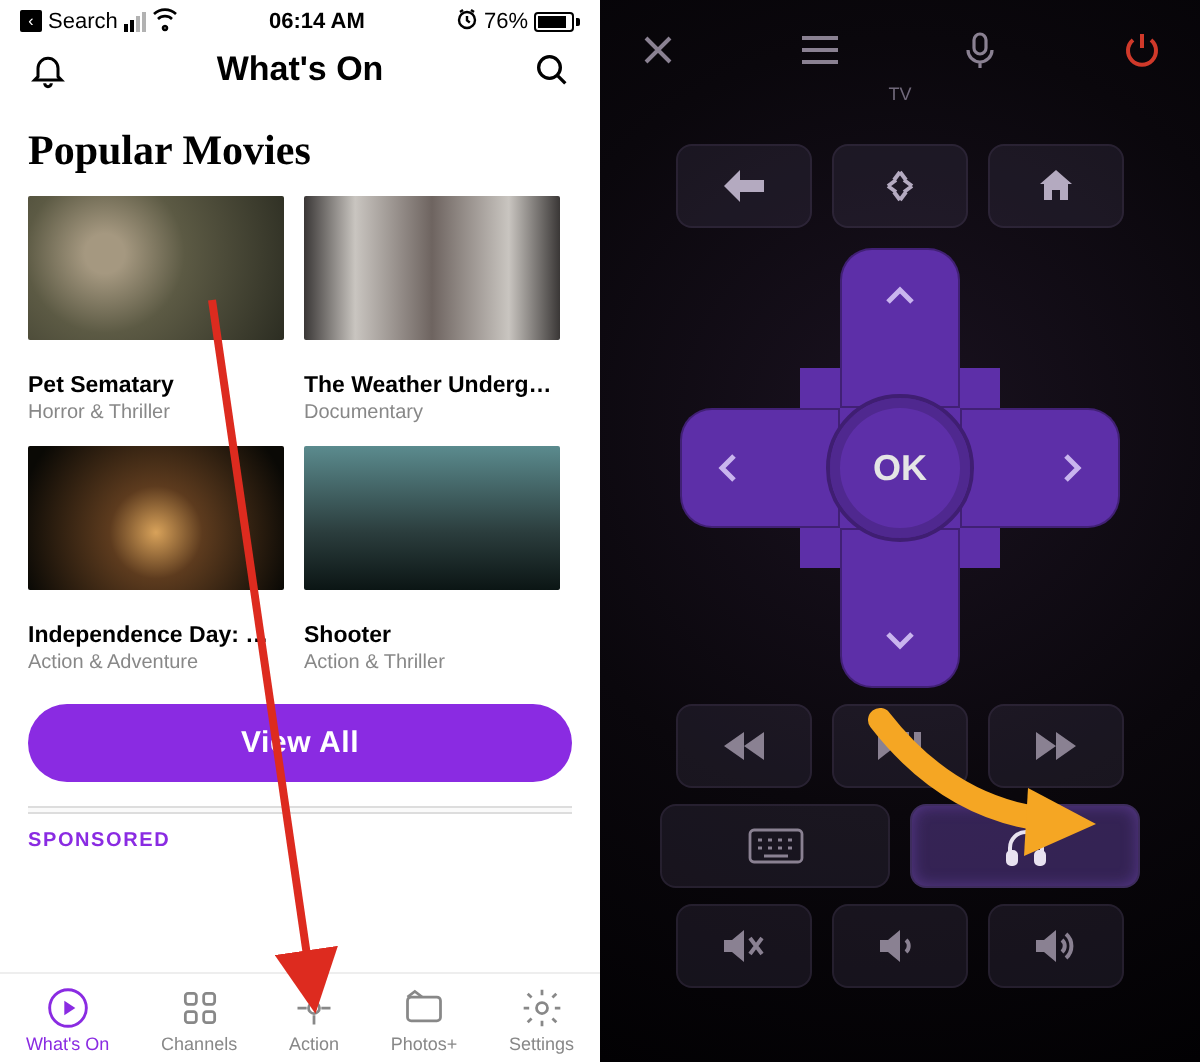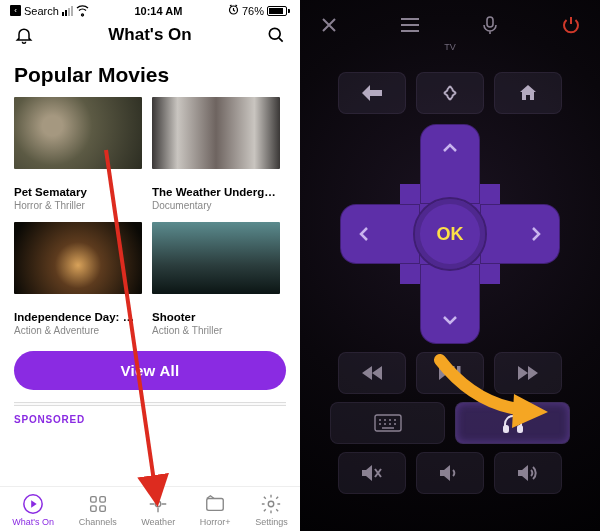--- a/index.html
+++ b/index.html
@@ -17,21 +17,21 @@
   .batt { display:flex; align-items:center; gap:1px; }
   .batt-body { width:20px; height:10px; border:1px solid #000; border-radius:2px; position:relative; }
   .batt-fill { position:absolute; left:1px; top:1px; bottom:1px; width:76%; background:#000; }
   .batt-tip { width:2px; height:4px; background:#000; border-radius:0 1px 1px 0; }
 
   .navbar { display:flex; justify-content:space-between; align-items:center; padding:6px 14px 8px; }
   .nav-title { font-size:17px; font-weight:600; }
   .icon { display:inline-flex; align-items:center; justify-content:center; }
 
   .content { padding: 10px 14px 0; }
-  .section-title { font-size:21px; font-weight:700; margin-bottom:10px; }
+  .section-title { font-size:21px; font-weight:700; margin-bottom:10px;font-family:Liberation Serif, serif; }
   .grid { display:flex; flex-wrap:wrap; gap:10px; }
   .card { width:128px; }
   .poster { width:128px; height:72px; background:#888; border-radius:1px; display:flex; align-items:center; justify-content:center; color:#eee; font-size:9px; }
   .card-title { font-size:11.5px; font-weight:600; margin-top:17px; line-height:1.2; white-space:nowrap; overflow:hidden; text-overflow:ellipsis; }
   .card-genre { font-size:10px; color:#888; line-height:1.2; }
   .view-all { margin:14px 0 12px; width:100%; border:none; background:#8a2be2; color:#fff; font-weight:600; font-size:15px; padding:11px; border-radius:999px; cursor:pointer; letter-spacing:.3px; }
   .divider { height:4px; border-top:1px solid #ddd; border-bottom:1px solid #ddd; background:#fafafa; margin-bottom:8px; }
   .sponsored { font-size:10px; letter-spacing:.8px; font-weight:700; color:#8a2be2; padding:0 0 6px 0;}
 
   .tabbar { position:absolute; left:0; right:0; bottom:0; background:#fff; border-top:1px solid #eee; display:flex; justify-content:space-around; padding:6px 0 4px; }
@@ -55,21 +55,21 @@
   .tv-label { text-align:center; font-size:9px; color:#70687a; margin-top:2px; margin-bottom:20px; }
   .btn-row { display:flex; justify-content:center; gap:10px; margin-bottom:10px; }
   .rbtn { width:68px; height:42px; background:rgba(70,60,85,.28); border:1px solid rgba(120,100,150,.15); border-radius:8px; display:flex; align-items:center; justify-content:center; color:#a095ac; }
   .dpad { position:relative; width:220px; height:220px; margin:2px auto 8px; }
   .dpad-arm { position:absolute; background:#5d2fa8; border:1px solid rgba(0,0,0,.3); display:flex; align-items:center; justify-content:center; color:#c9b5ee; }
   .arm-up    { left:80px;  top:0;    width:60px; height:80px; border-radius:16px 16px 0 0; align-items:flex-start; padding-top:16px;}
   .arm-down  { left:80px;  bottom:0; width:60px; height:80px; border-radius:0 0 16px 16px; align-items:flex-end; padding-bottom:16px;}
   .arm-left  { left:0;    top:80px;  width:80px; height:60px; border-radius:16px 0 0 16px; justify-content:flex-start; padding-left:16px;}
   .arm-right { right:0;   top:80px;  width:80px; height:60px; border-radius:0 16px 16px 0; justify-content:flex-end; padding-right:16px;}
   .arm-mid  { left:60px; top:60px; width:100px; height:100px; background:#5d2fa8; border:none;}
-  .dpad-ok { position:absolute; left:73px; top:73px; width:74px; height:74px; border-radius:50%; background:#5d2fa8; border:2px solid #3f1e72; display:flex; align-items:center; justify-content:center; color:#fde047; font-weight:600; font-size:18px; box-shadow: inset 0 0 0 5px rgba(0,0,0,.15); }
+  .dpad-ok { position:absolute; left:73px; top:73px; width:74px; height:74px; border-radius:50%; background:#5d2fa8; border:2px solid #3f1e72; display:flex; align-items:center; justify-content:center; color:#e5e5e5; font-weight:600; font-size:18px; box-shadow: inset 0 0 0 5px rgba(0,0,0,.15); }
 
   .media-row, .kb-row, .vol-row { display:flex; justify-content:center; gap:10px; margin-top:8px; }
   .rbtn.sel { background:rgba(90,60,145,.55); box-shadow:0 0 8px rgba(140,90,220,.4) inset; }
   .r-top .power { color:#d0392a; }
 
   .yellow-arrow { position:absolute; pointer-events:none; left:130px; top:350px; }
 
   svg { overflow: visible; }
 </style>
 </head>
@@ -85,21 +85,21 @@
           <span class="bar" style="height:6px"></span>
           <span class="bar" style="height:8px;opacity:.3"></span>
           <span class="bar" style="height:10px;opacity:.3"></span>
       </span>
       <span class="wifi">
         <svg width="13" height="10" viewBox="0 0 13 10">
             <path d="M6.5 9 a1 1 0 1 0 .001 0 M3 5.5 a5 5 0 0 1 7 0 M1 3 a8 8 0 0 1 11 0" fill="none" stroke="#000" stroke-width="1.3"></path>
           </svg>
       </span>
     </div>
-    <div style="font-weight:600">10:14 AM</div>
+    <div style="font-weight:600">06:14 AM</div>
     <div class="sb-right">
       <span class="alarm">
         <svg width="11" height="11" viewBox="0 0 11 11">
             <circle cx="5.5" cy="6" r="4" fill="none" stroke="#000" stroke-width="1.2"></circle>
             <path d="M5.5 4v2.2l1.4 1 M2 2l1.5-1 M9 2l-1.5-1" stroke="#000" stroke-width="1.2" fill="none"></path>
           </svg>
       </span>
       <span>76%</span>
       <span class="batt">
         <span class="batt-body">
@@ -170,28 +170,28 @@
           <rect x="4" y="14" width="6" height="6" rx="1.5"></rect>
           <rect x="14" y="14" width="6" height="6" rx="1.5"></rect>
         </svg>
       <span>Channels</span>
     </div>
     <div class="tab">
       <svg width="22" height="22" viewBox="0 0 24 24" fill="none" stroke="#888" stroke-width="1.5">
           <path d="M12 3v5 M12 16v5 M3 12h5 M16 12h5"></path>
           <circle cx="12" cy="12" r="3"></circle>
         </svg>
-      <span>Weather</span>
+      <span>Action</span>
     </div>
     <div class="tab">
       <svg width="22" height="22" viewBox="0 0 24 24" fill="none" stroke="#888" stroke-width="1.5">
           <rect x="3" y="6" width="18" height="13" rx="2"></rect>
           <path d="M3 6l4-3 4 3"></path>
         </svg>
-      <span>Horror+</span>
+      <span>Photos+</span>
     </div>
     <div class="tab">
       <svg width="22" height="22" viewBox="0 0 24 24" fill="none" stroke="#888" stroke-width="1.5">
           <circle cx="12" cy="12" r="3"></circle>
           <path d="M12 2v3M12 19v3M4.2 4.2l2.1 2.1M17.7 17.7l2.1 2.1M2 12h3M19 12h3M4.2 19.8l2.1-2.1M17.7 6.3l2.1-2.1"></path>
         </svg>
       <span>Settings</span>
     </div>
   </div>
 

